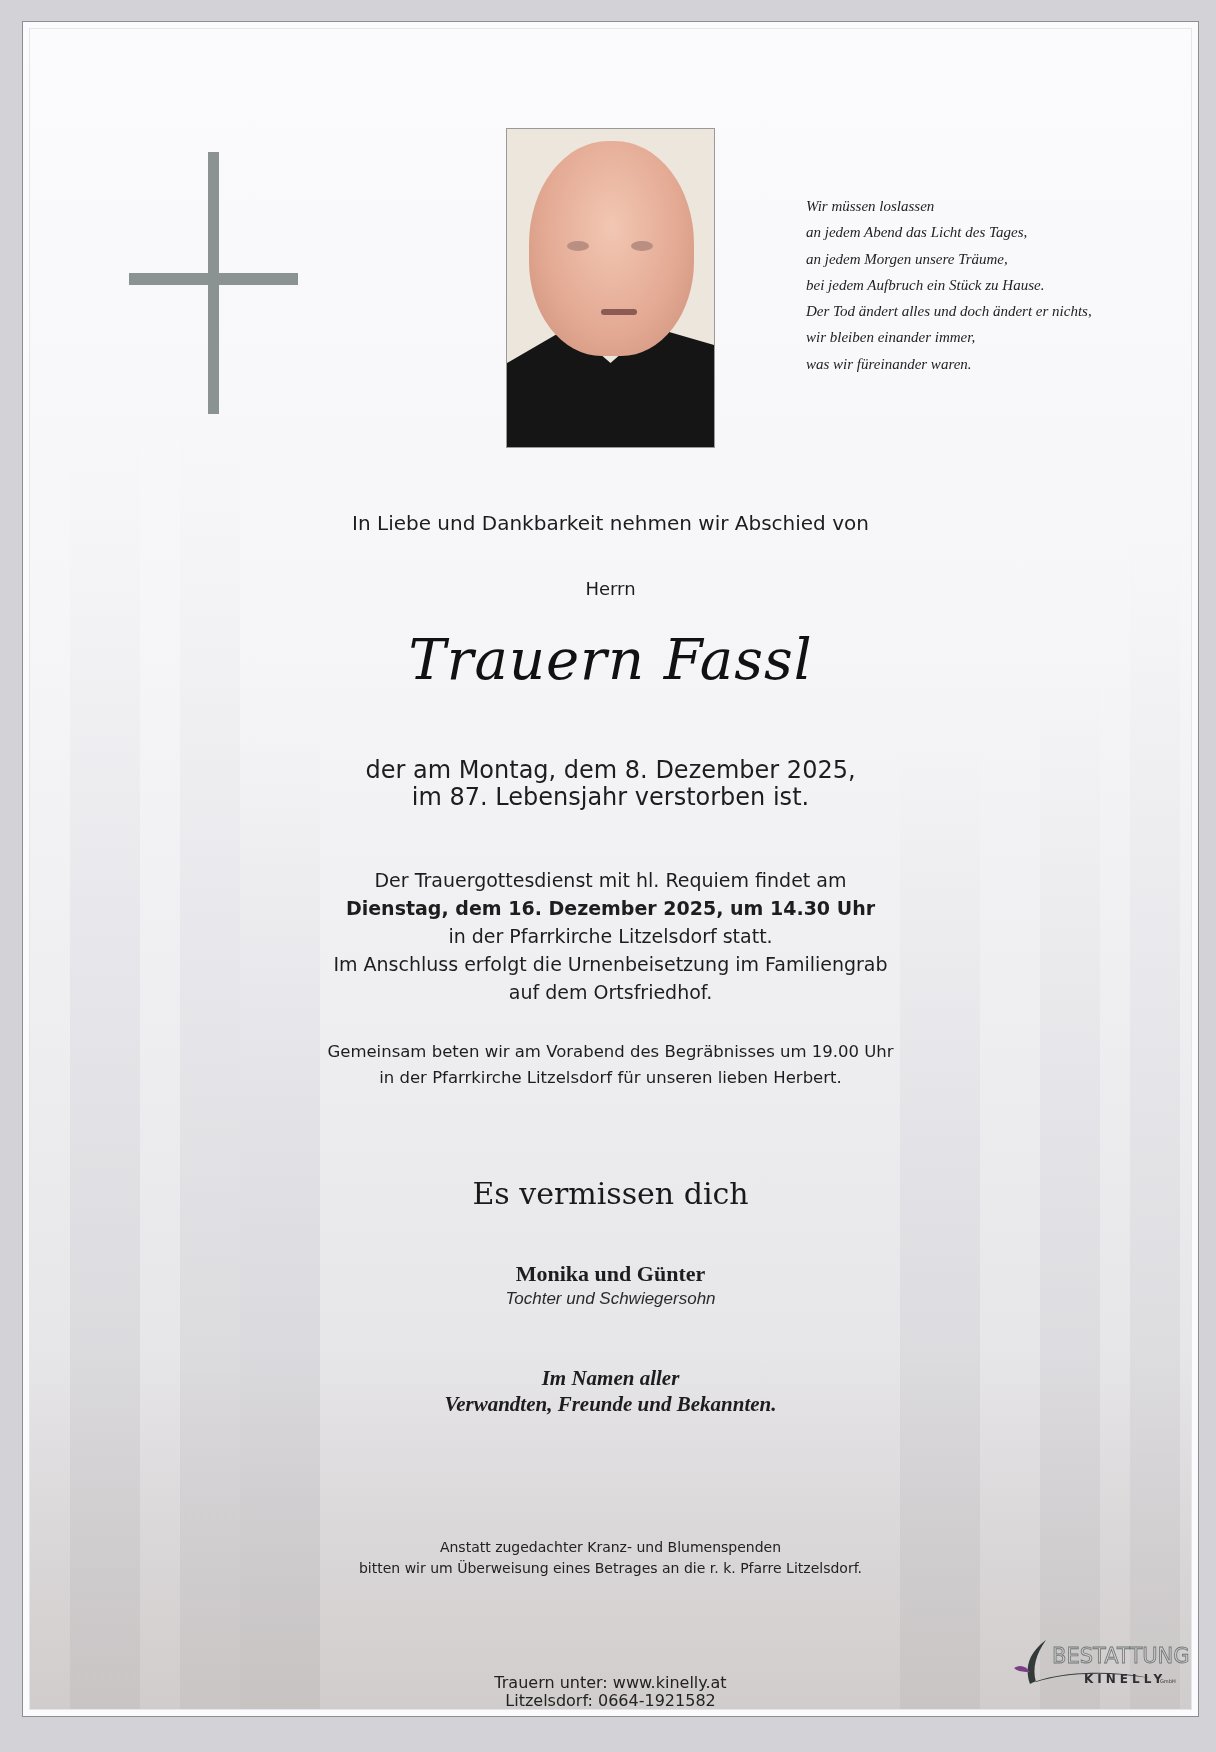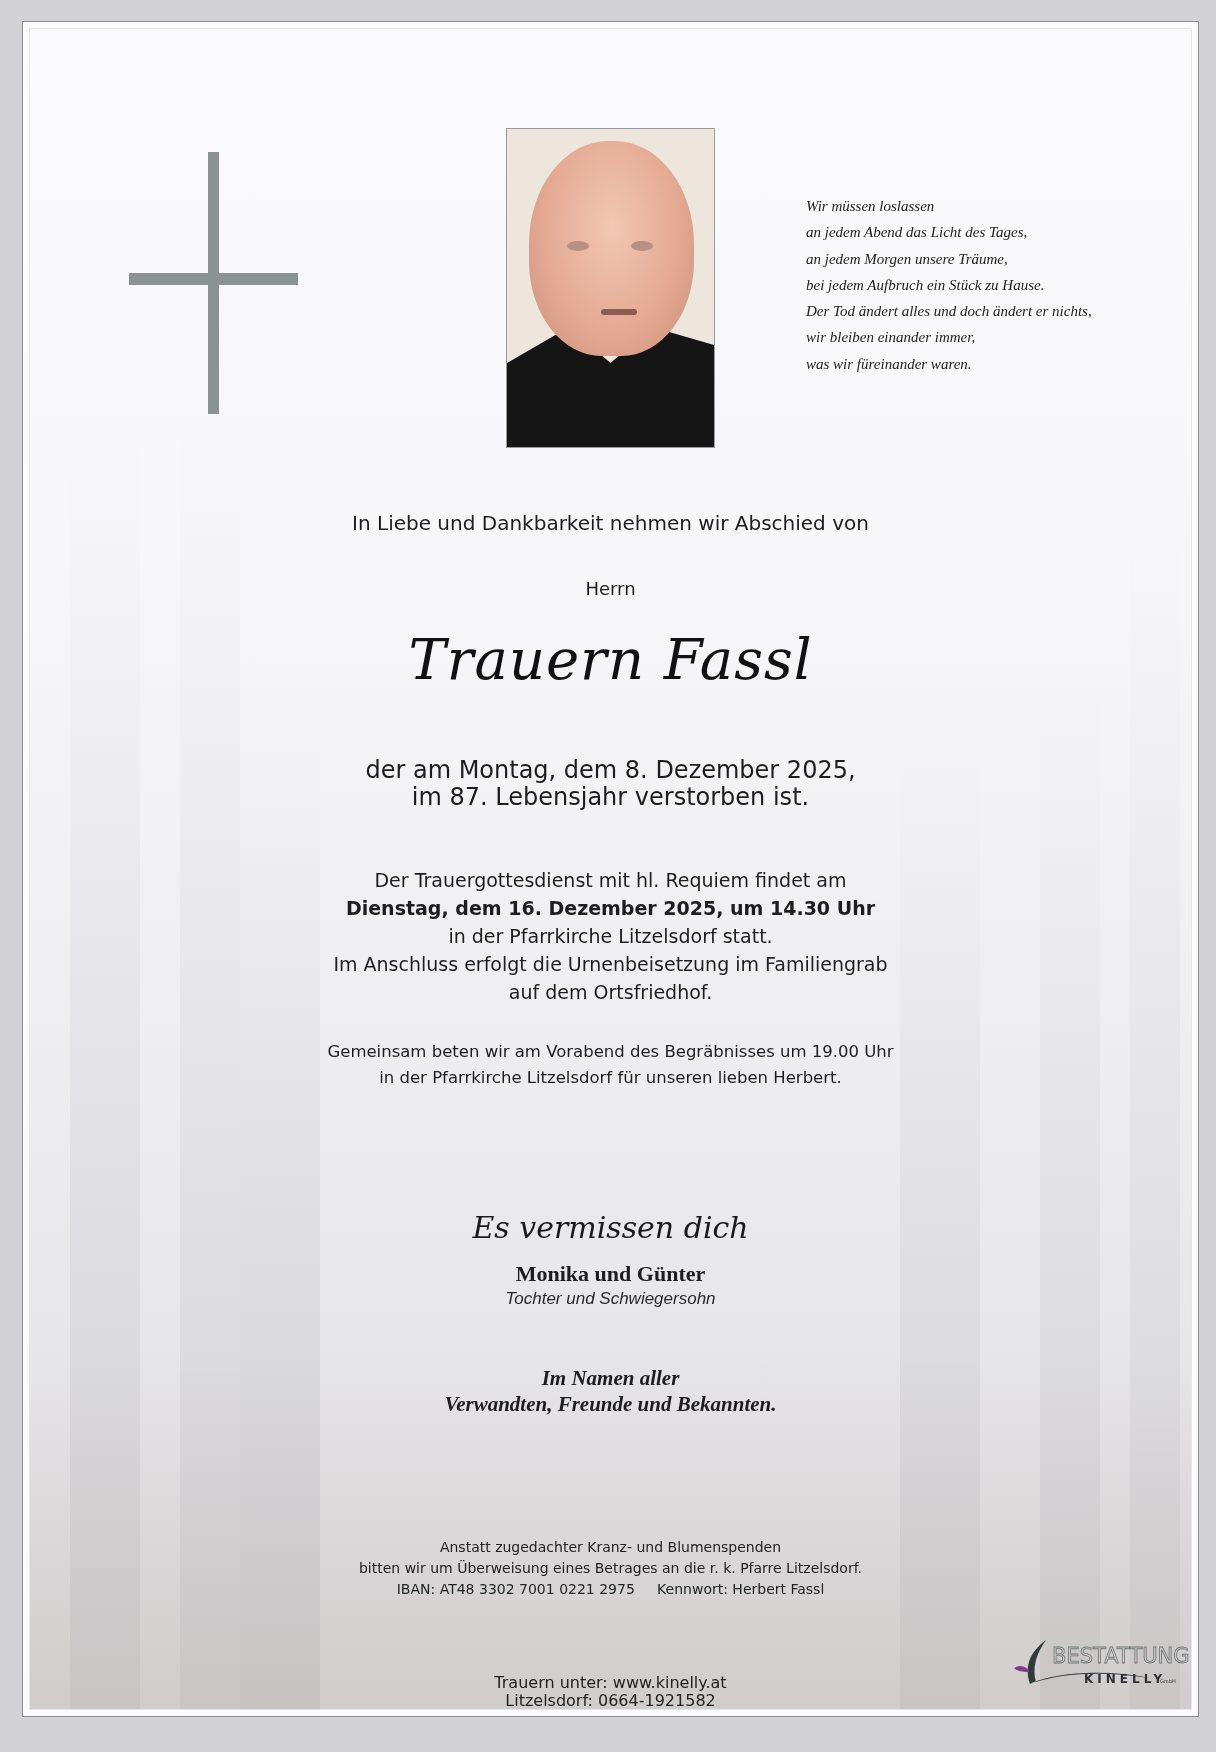--- a/index.html
+++ b/index.html
@@ -80,22 +80,22 @@
   .salutation { top: 549px; font-size: 18px; }
   .name {
     top: 598px; font-family: "DejaVu Serif", serif; font-style: italic;
     font-size: 56px; color: #111; letter-spacing: 1px;
   }
   .death { top: 728px; font-size: 24px; line-height: 27px; }
   .service { top: 837px; font-size: 19px; line-height: 28px; }
   .service b { font-weight: bold; }
   .evening { top: 1010px; font-size: 16.5px; line-height: 26px; }
   .miss {
-    top: 1147px; font-family: "DejaVu Serif", serif; font-style: italic;
-    font-size: 30px; color: #1a1a1a; margin-top: 34px;
+    top: 1147px; font-family: "DejaVu Serif", serif; 
+    font-size: 30px; color: #1a1a1a;
   }
   .family-name { top: 1232px; font-family: "Liberation Serif", serif; font-weight: bold; font-size: 22px; }
   .family-rel { top: 1260px; font-family: Liberation Sans, sans-serif; font-style: italic; font-size: 17px; color: #2a2a2a; }
   .all { top: 1336px; font-family: "Liberation Serif", serif; font-style: italic; font-weight: bold; font-size: 21px; line-height: 26px; }
   .donation { top: 1508px; font-size: 14px; line-height: 21px; color: #222; }
   .contact { top: 1645px; font-size: 16px; line-height: 18px; color: #222; }
 
   .logo {
     position: absolute; left: 970px; top: 1609px; width: 180px; height: 60px;
   }
@@ -183,21 +183,20 @@
     <div class="center family-rel">Tochter und Schwiegersohn</div>
 
     <div class="center all">
       <div>Im Namen aller</div>
       <div>Verwandten, Freunde und Bekannten.</div>
     </div>
 
     <div class="center sans donation">
       <div>Anstatt zugedachter Kranz- und Blumenspenden</div>
       <div>bitten wir um Überweisung eines Betrages an die r. k. Pfarre Litzelsdorf.</div>
-      <div style="white-space:pre;">IBAN: AT48 3302 7001 0221 2975     Kennwort: Herbert Fassl</div>
     </div>
 
     <div class="center sans contact">
       <div>Trauern unter: www.kinelly.at</div>
       <div>Litzelsdorf: 0664-1921582</div>
     </div>
 
     <div class="logo">
       <svg class="swoosh" width="180" height="60" viewBox="0 0 180 60">
         <path d="M 46 2 C 30 14, 24 28, 30 46 C 50 36, 100 30, 150 40 C 100 32, 60 36, 36 44 C 32 30, 36 16, 46 2 Z" fill="#333a3a"></path>

